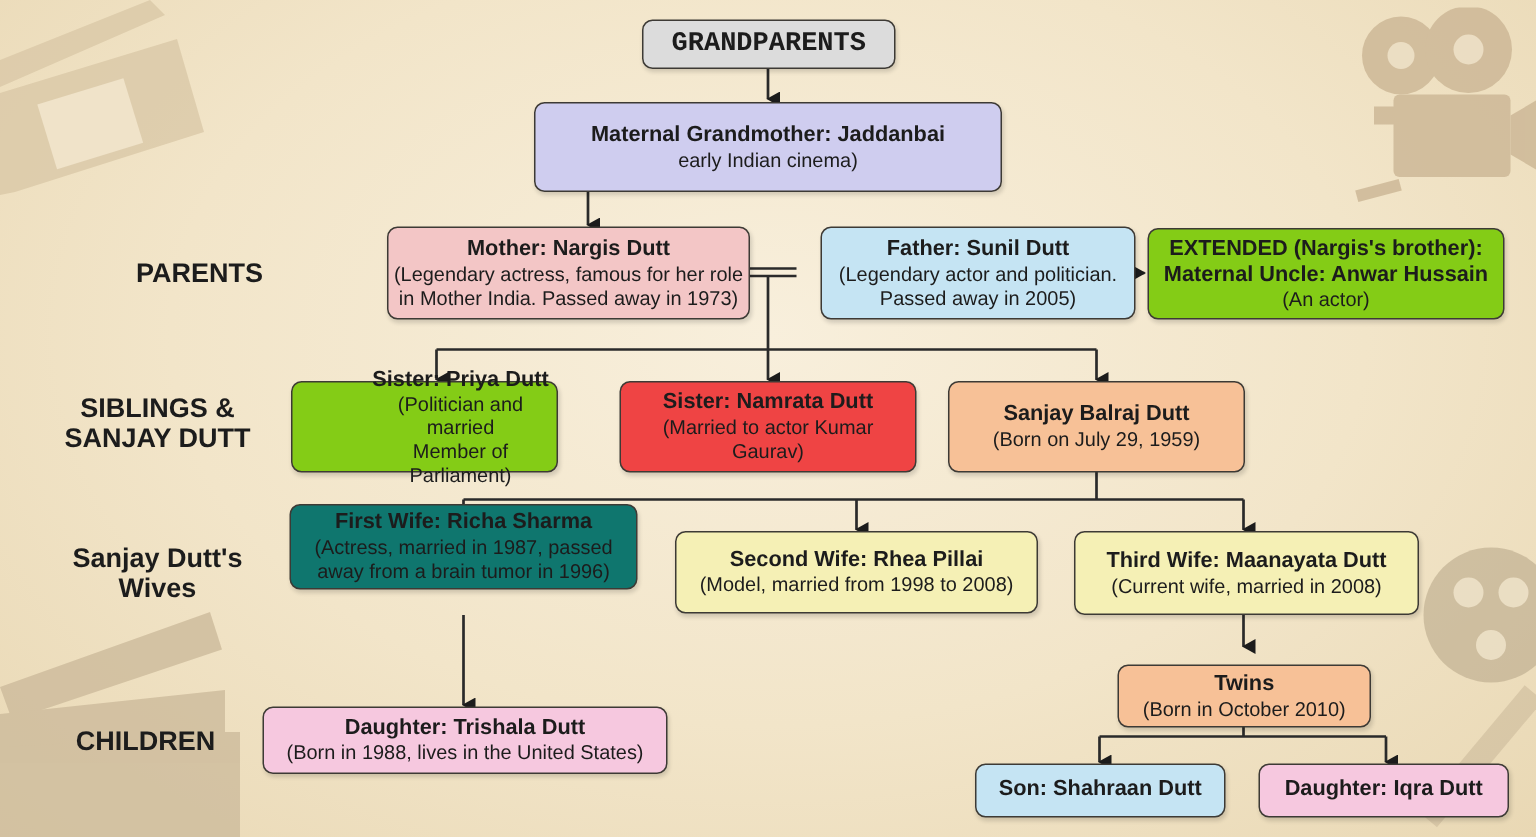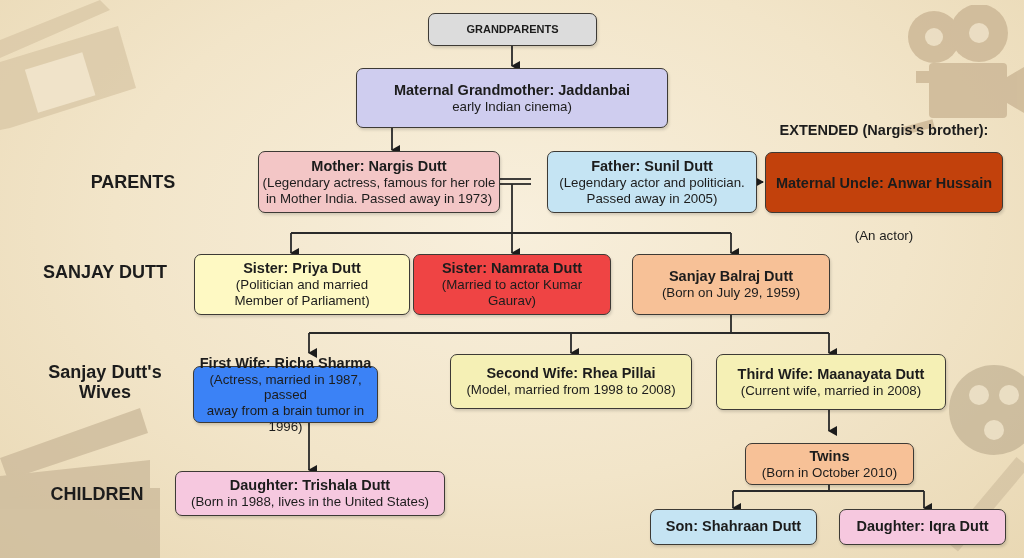--- a/index.html
+++ b/index.html
@@ -112,75 +112,76 @@
     <line x1="733" y1="491" x2="924" y2="491"></line>
     <line x1="733" y1="491" x2="733" y2="508" marker-end="url(#ah)"></line>
     <line x1="924" y1="491" x2="924" y2="508" marker-end="url(#ah)"></line>
   </g>
 </svg>
 
 <div class="lvl" style="left:58px;top:172px;width:150px;">
   <span>PARENTS</span>
 </div>
 <div class="lvl" style="left:30px;top:262px;width:150px;">
+  <div>SIBLINGS &amp;</div>
   <div>SANJAY DUTT</div>
 </div>
 <div class="lvl" style="left:30px;top:362px;width:150px;">
   <div>Sanjay Dutt's</div>
   <div>Wives</div>
 </div>
 <div class="lvl" style="left:22px;top:484px;width:150px;">
   <span>CHILDREN</span>
 </div>
 
 <div class="node" style="left:428px;top:13px;width:169px;height:33px;background:#dcdcdc;">
-  <span class="t" style="font-size:11px;">GRANDPARENTS</span>
+  <span class="t" style="font-size:18px;font-family:Liberation Mono, monospace;">GRANDPARENTS</span>
 </div>
 
 <div class="node" style="left:356px;top:68px;width:312px;height:60px;background:#cfcdef;">
   <span class="t">Maternal Grandmother: Jaddanbai</span>
   <span class="d">early Indian cinema)</span>
 </div>
 
 <div class="node" style="left:258px;top:151px;width:242px;height:62px;background:#f3c6c6;">
   <span class="t">Mother: Nargis Dutt</span>
   <span class="d">(Legendary actress, famous for her role</span>
   <span class="d">in Mother India. Passed away in 1973)</span>
 </div>
 
 <div class="node" style="left:547px;top:151px;width:210px;height:62px;background:#c5e4f3;">
   <span class="t">Father: Sunil Dutt</span>
   <span class="d">(Legendary actor and politician.</span>
   <span class="d">Passed away in 2005)</span>
 </div>
 
-<div class="node" style="left:765px;top:152px;width:238px;height:61px;background:#c2410c;gap:36px;">
+<div class="node" style="left:765px;top:152px;width:238px;height:61px;background:#84cc16;">
   <span class="t">EXTENDED (Nargis's brother):</span>
   <span class="t">Maternal Uncle: Anwar Hussain</span>
   <span class="d">(An actor)</span>
 </div>
 
-<div class="node" style="left:194px;top:254px;width:216px;height:61px;background:#fef9c3;">
+<div class="node" style="left:194px;top:254px;width:178px;height:61px;background:#84cc16;padding-left:48px;">
   <span class="t">Sister: Priya Dutt</span>
   <span class="d">(Politician and married</span>
   <span class="d">Member of Parliament)</span>
 </div>
 
 <div class="node" style="left:413px;top:254px;width:198px;height:61px;background:#ef4444;">
   <span class="t">Sister: Namrata Dutt</span>
   <span class="d">(Married to actor Kumar</span>
   <span class="d">Gaurav)</span>
 </div>
 
 <div class="node" style="left:632px;top:254px;width:198px;height:61px;background:#f7c197;">
   <span class="t">Sanjay Balraj Dutt</span>
   <span class="d">(Born on July 29, 1959)</span>
 </div>
 
-<div class="node" style="left:193px;top:366px;width:185px;height:57px;background:#3b82f6;">
+<div class="node" style="left:193px;top:336px;width:232px;height:57px;background:#0f766e;">
   <span class="t">First Wife: Richa Sharma</span>
   <span class="d">(Actress, married in 1987, passed</span>
   <span class="d">away from a brain tumor in 1996)</span>
 </div>
 
 <div class="node" style="left:450px;top:354px;width:242px;height:55px;background:#f5f0b5;">
   <span class="t">Second Wife: Rhea Pillai</span>
   <span class="d">(Model, married from 1998 to 2008)</span>
 </div>
 

